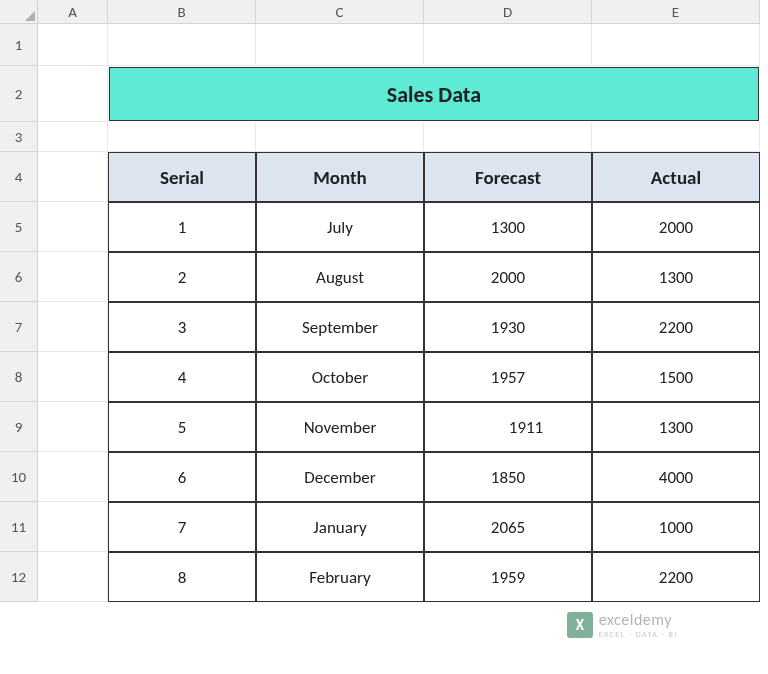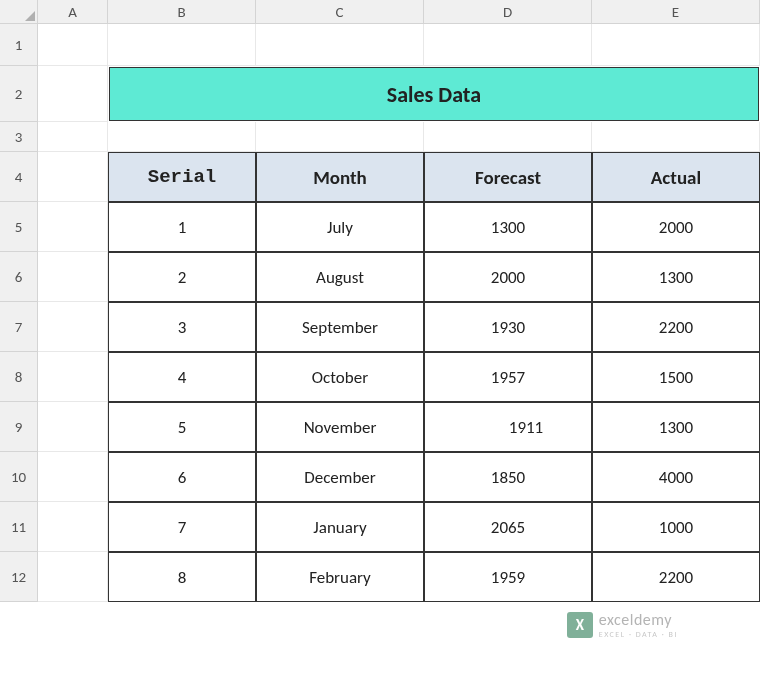--- a/index.html
+++ b/index.html
@@ -71,21 +71,21 @@
       grid-row: 5;
       background: #dbe4ef;
       border: 1.5px solid #333;
       display: flex;
       align-items: center;
       justify-content: center;
       font-size: 19px;
       font-weight: bold;
       color: #222;
     }
-    .th1 { grid-column: 3; font-family: Liberation Mono, monospace; }
+    .th1 { grid-column: 3; }
     .th2 { grid-column: 4; }
     .th3 { grid-column: 5; }
     .th4 { grid-column: 6; }
     
     .data-cell {
       background: #fff;
       border: 1.5px solid #333;
       display: flex;
       align-items: center;
       justify-content: center;

